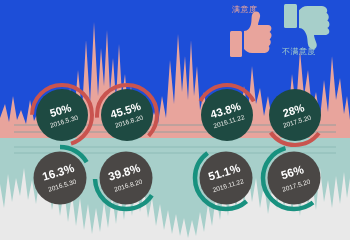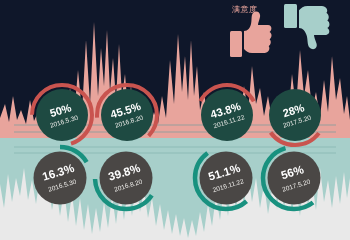--- a/index.html
+++ b/index.html
@@ -1,21 +1,21 @@
 <!DOCTYPE html>
 <html><head>
 <meta charset="utf-8">
 <style>
   html,body{margin:0;padding:0;}
   body{
     width:350px;height:240px;overflow:hidden;
     background:#e9e9e9;
     font-family:"Liberation Sans","DejaVu Sans",sans-serif;
   }
-  #stage{position:relative;width:350px;height:240px;overflow:hidden;background:#0f172a;}
+  #stage{position:relative;width:350px;height:240px;overflow:hidden;background:#1d4ed8;}
 
   
   .band{position:absolute;left:0;width:350px;}
   #band-top{top:0;height:138px;}
   #band-bottom{top:138px;height:102px;background:#a7cfca;}
 
   .wave-svg{position:absolute;left:0;top:0;display:block;}
 
   
   .rule{position:absolute;height:2px;opacity:.55;}
@@ -99,20 +99,21 @@
       <svg width="46" height="50" viewBox="0 0 46 50">
         <rect x="0" y="2" width="13" height="24" rx="1.5" fill="#a7cfca"></rect>
         <path fill="#a7cfca" d="M15,26 C19,26 21,29 22.5,33 C24,37 23,43 25.5,45.5 C29,49 34,46.5 32.5,41.5
           C31.6,38.5 30,35 30,33 L41,33 C44.5,33 46,30.5 45,28 C44.4,26.5 43.3,26 43.3,26
           C45.5,25 46,22.3 45,20.2 C44.4,18.9 43.3,18.4 43.3,18.4 C45,17.1 45.2,14.4 44,12.5
           C43.3,11.5 42.4,11.1 42.4,11.1 C43.7,9.6 43.5,7 41.7,5.5 C40.4,4.3 38.5,4 36.3,4 L23.5,4
           C19.5,4 17,6 15,8.3 Z"></path>
       </svg>
     </span>
     <span class="legend-label" id="legend-pos-label">满意度</span>
+    <span class="legend-label" id="legend-neg-label">不满意度</span>
   </div>
 
   <div class="donut d-top" style="left:31px;top:84px;width:62px;height:62px;">
     <svg width="62" height="62" viewBox="0 0 62 62">
       <circle cx="31" cy="31" r="30" fill="none" stroke="#c9544f" stroke-width="4" stroke-dasharray="131.9 56.6" stroke-dashoffset="47" transform="rotate(-90 31 31)"></circle>
       <circle cx="31" cy="31" r="26" fill="#1e4a42"></circle>
     </svg>
     <div class="lbl">
       <span class="pct">50%</span>
       <span class="date">2016.5.30</span>

